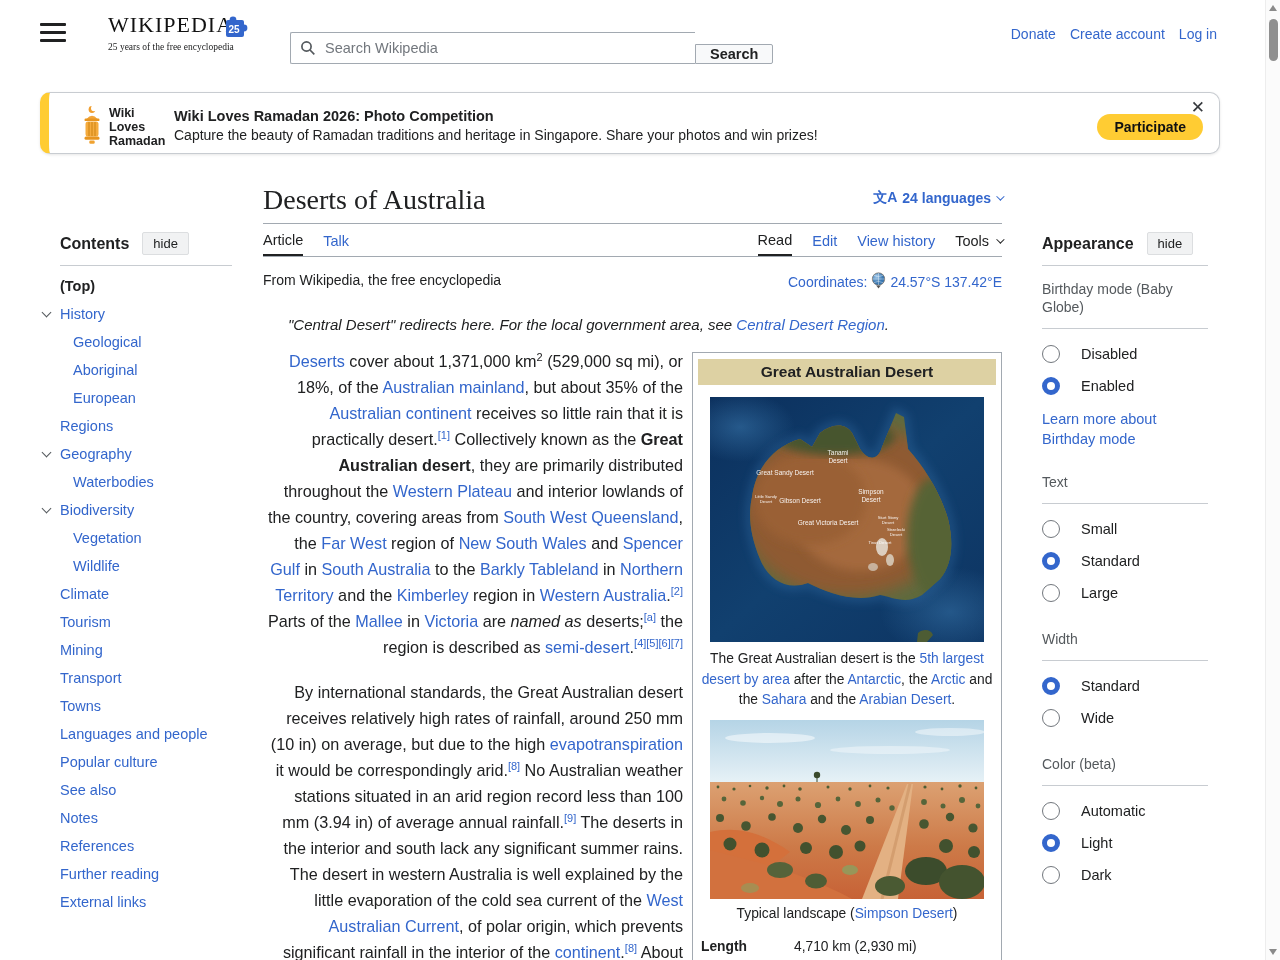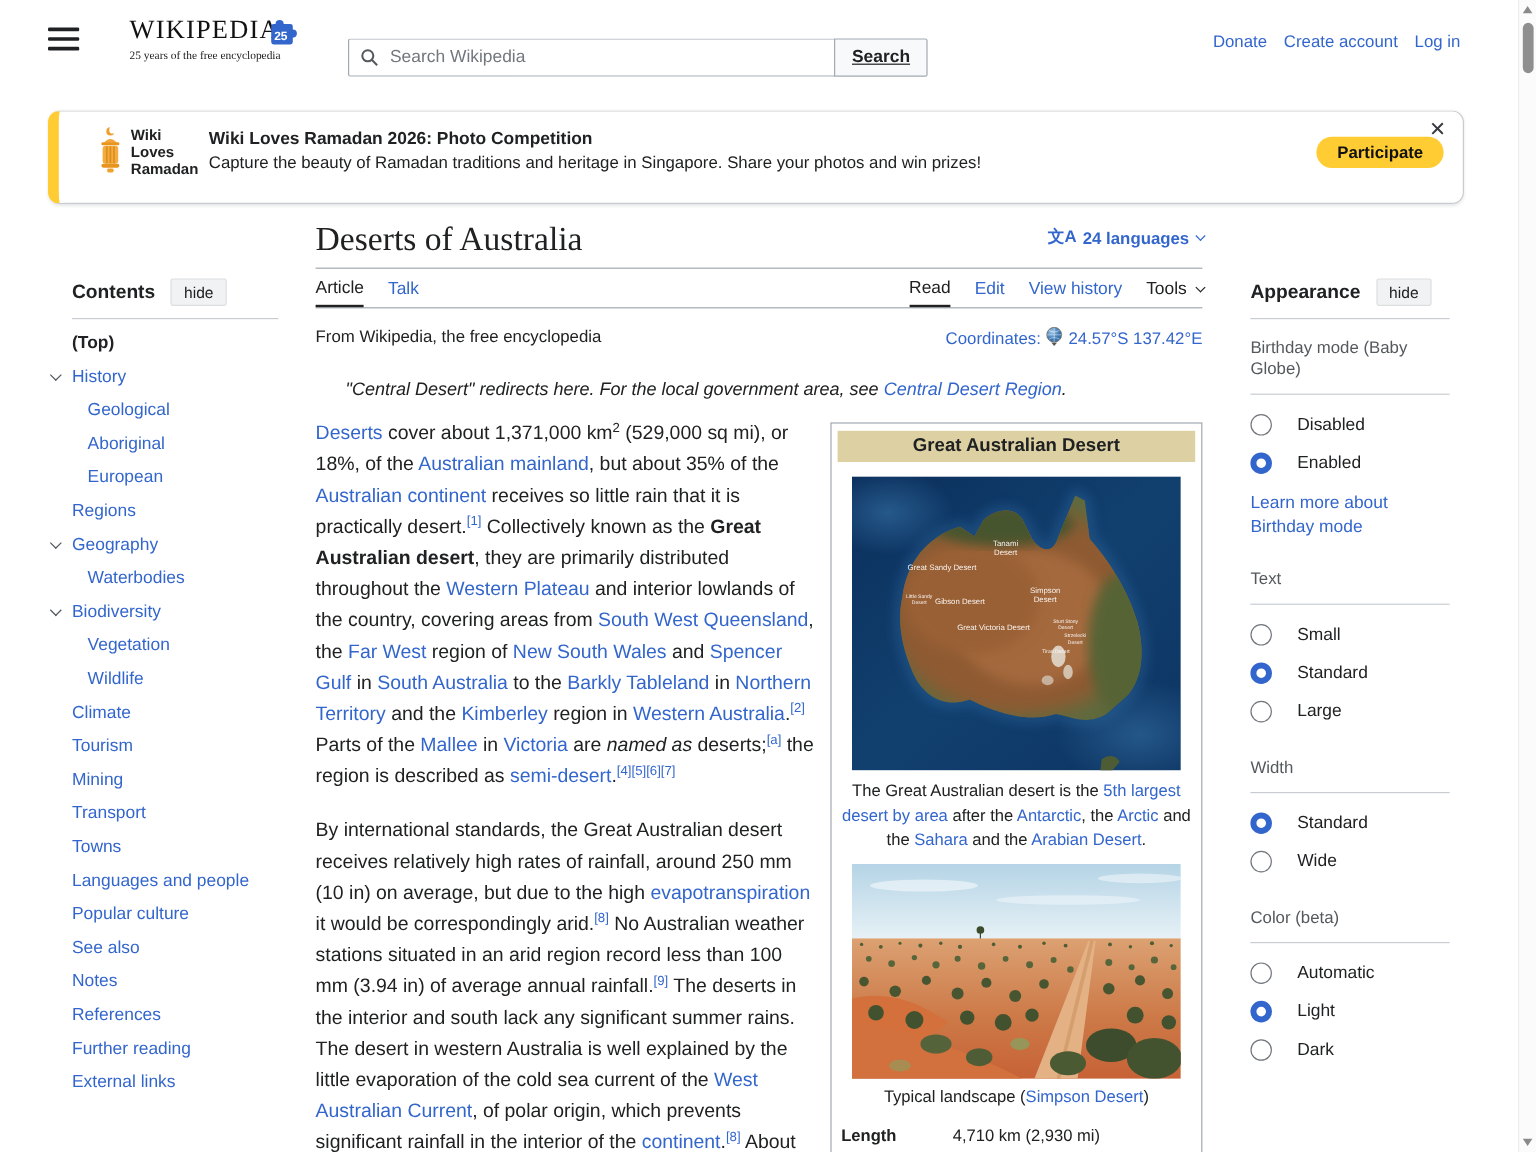--- a/index.html
+++ b/index.html
@@ -17,26 +17,26 @@
   .hamburger div { height:2.6px; background:#202122; margin-bottom:5.6px; border-radius:1px; }
   .logo { position:absolute; left:108px; top:12px; cursor:pointer; width:140px; }
   .logo-word { font-family:"Liberation Serif", serif; font-size:22px; letter-spacing:1px; color:#111; }
   .logo-tag { font-family:"Liberation Serif", serif; font-size:9.5px; color:#202122; margin-top:4px; white-space:nowrap; }
   .logo-badge { position:absolute; left:115px; top:2px; }
   .search-wrap { position:absolute; left:290px; top:32px; display:flex;align-items:flex-end; }
   .search-input { width:405px; height:32px; border:1px solid #a2a9b1; border-right:0; border-radius:2px 0 0 2px;
     padding:0 8px 0 34px; font-size:14.5px; color:#202122; outline:none; font-family:"Liberation Sans",sans-serif; }
   .search-input::placeholder { color:#72777d; }
   .search-icon { position:absolute; left:10px; top:8px; }
-  .search-btn { height:32px; padding:0 14px; border:1px solid #a2a9b1; background:#f8f9fa; font-weight:bold;
-    font-size:14.5px; border-radius:0 2px 2px 0; color:#202122; cursor:pointer; font-family:"Liberation Sans",sans-serif;text-decoration:underline;}
+  .search-btn { height:20px; padding:0 14px; border:1px solid #a2a9b1; background:#f8f9fa; font-weight:bold;
+    font-size:14.5px; border-radius:0 2px 2px 0; color:#202122; cursor:pointer; font-family:"Liberation Sans",sans-serif;}
   .top-links { position:absolute; right:63px; top:26px; font-size:14px; display:flex; gap:14px; }
 
   
-  .banner { position:absolute; left:40px; top:92px; width:1180px; height:78px; background:#fff;
+  .banner { position:absolute; left:40px; top:92px; width:1180px; height:62px; background:#fff;
     border:1px solid #c8ccd1; border-left:9px solid #ffcc33; border-radius:10px; box-shadow:0 1px 3px rgba(0,0,0,.1); }
   .banner-lantern { position:absolute; left:30px; top:11px; }
   .banner-badge { position:absolute; left:60px; top:13px; font-size:12.5px; font-weight:bold; line-height:14px; color:#202122; }
   .banner-text { position:absolute; left:125px; top:15px; }
   .banner-title { font-weight:bold; font-size:14.5px; }
   .banner-sub { font-size:14px; margin-top:3px; }
   .banner-cta { position:absolute; right:16px; top:21px; background:#ffcc33; border:0; border-radius:16px;
     padding:5px 17px; font-weight:bold; font-size:14px; color:#111; cursor:pointer; font-family:"Liberation Sans",sans-serif;}
   .banner-close { position:absolute; right:10px; top:2px; font-size:17px; color:#36393d; cursor:pointer; padding:2px 4px; }
 
@@ -65,21 +65,21 @@
   .tabs-left, .tabs-right { display:flex; gap:20px; align-items:center; }
   .tab { font-size:14.5px; padding:7px 0 6px; cursor:pointer; color:#3366cc; }
   .tab.active { color:#202122; border-bottom:2px solid #202122; }
   .tab.dark { color:#202122; display:flex; align-items:center; gap:7px; }
   .byline-row { display:flex; justify-content:space-between; margin-top:15px; font-size:14px; }
   .coords { display:flex; align-items:center; gap:4px;text-align:right; }
 
   
   .hatnote { position:absolute; left:288px; top:316px; width:700px; font-style:italic; font-size:15px; white-space:nowrap; }
   .body-col { position:absolute; left:263px; top:348px; width:420px; }
-  .body-col p { margin:0 0 19px 0; font-size:16.2px; line-height:26px; }
+  .body-col p { margin:0 0 19px 0; font-size:16.2px; line-height:26px;text-align:right; }
 
   
   .infobox { position:absolute; left:692px; top:352px; width:310px; height:660px;
     border:1px solid #a2a9b1; background:#fff; padding:6px 5px; }
   .ib-title { background:#ddd1a3; font-weight:bold; font-size:15.5px; text-align:center; padding:4px 0; }
   .ib-img { display:block; margin:12px auto 0; }
   .ib-caption { margin-top:7px; font-size:13.8px; line-height:20.5px; text-align:center; padding:0 2px; }
   .ib-rows { margin-top:9px; }
   .ib-row { display:flex; font-size:13.8px; padding:5.5px 0; }
   .ib-row-label { font-weight:bold; width:96px; padding-left:3px; }

